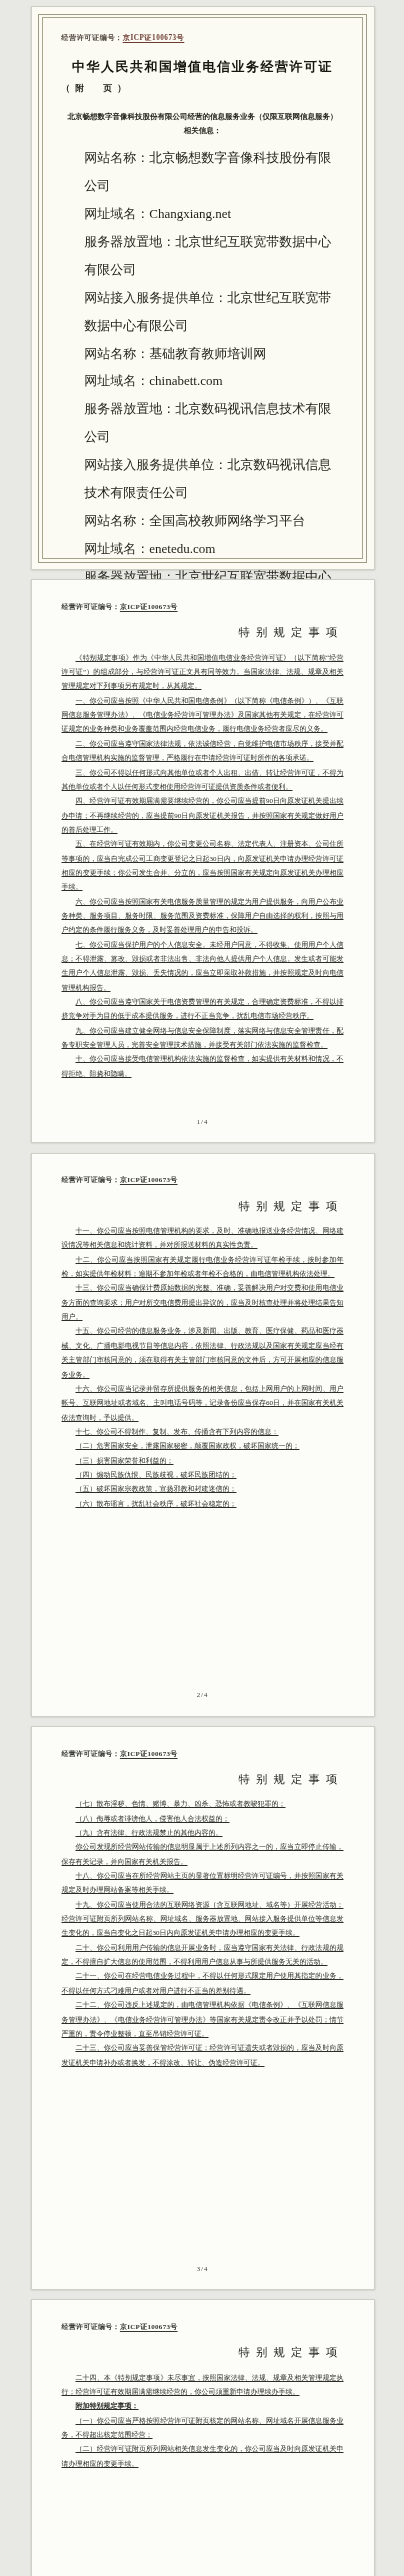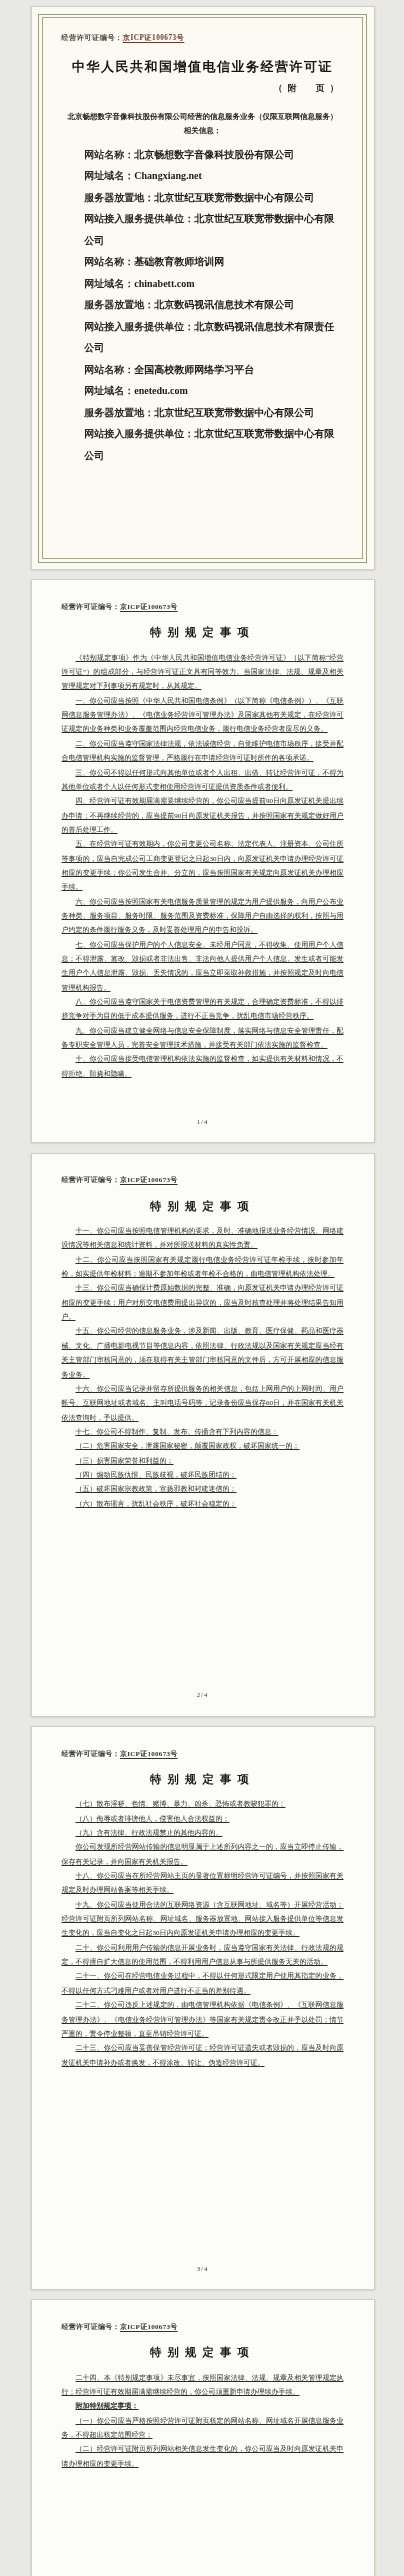--- a/index.html
+++ b/index.html
@@ -42,56 +42,56 @@
   }
   .cert-title {
     margin-top: 15.5px;
     text-align: center;
     font-size: 13px; font-weight: bold;
     letter-spacing: 1.5px;
     color: #16160f;
   }
   .cert-subtitle {
     margin-top: 6.2px;
-    text-align: right;
+    text-align: left;
     font-size: 8.8px; font-weight: bold;
     letter-spacing: 5.2px;
     color: #1c1c14;
   }
   .cert-intro {
     margin: 15.5px 5.2px 6.2px 5.2px;
     font-size: 7.5px; font-weight: bold;
     line-height: 1.85;
     color: #23231c;
     text-align: center;
   }
   .cert-fields { margin-left: 23px; margin-right: 3.1px; }
   .cert-line {
-    font-size: 10px;
+    font-size: 13px;
     line-height: 2.15;
-    font-weight: bold;
+    font-weight: normal;
     color: #23231c;
   }
   .cert-label { color: #2a2a22; }
   .cert-value { color: #1d1d15; }
   
   .prov-page { padding: 21.6px 30px; }
   .prov-header {
     font-size: 7px; font-weight: bold;
     color: #3c3c36; letter-spacing: 0.3px;
   }
   .prov-header .num {
     text-decoration: underline;
     text-underline-offset: 1.5px;
     color: #35352e;
   }
   .prov-title {
     margin: 13.4px 0 10.3px 0;
-    text-align: center;
-    font-size: 11.3px; font-weight: bold;
+    text-align: right;
+    font-size: 11.3px; font-weight: normal;
     letter-spacing: 6.2px;
     color: #1a1a14;
   }
   .prov-body { text-align: justify; text-decoration: underline; }
   .prov-para {
     font-size: 7px;
     line-height: 2.05;
     text-indent: 2em;
     color: #2c2c26;
   }
@@ -157,21 +157,21 @@
 </section>
 
 <section class="page prov-page">
   <div class="prov-header">
     <span>经营许可证编号：</span><span class="num">京ICP证100673号</span>
   </div>
   <h2 class="prov-title">特别规定事项</h2>
   <div class="prov-body">
       <p class="prov-para">十一、你公司应当按照电信管理机构的要求，及时、准确地报送业务经营情况、网络建设情况等相关信息和统计资料，并对所报送材料的真实性负责。</p>
       <p class="prov-para">十二、你公司应当按照国家有关规定履行电信业务经营许可证年检手续，按时参加年检，如实提供年检材料；逾期不参加年检或者年检不合格的，由电信管理机构依法处理。</p>
-      <p class="prov-para">十三、你公司应当确保计费原始数据的完整、准确，向原发证机关申请办理经营许可证相应的变更手续；用户对所交电信费用提出异议的，应当及时核查处理并将处理结果告知用户。</p>
+      <p class="prov-para">十三、你公司应当确保计费原始数据的完整、准确，妥善解决用户对交费和使用电信业务方面的查询要求；用户对所交电信费用提出异议的，应当及时核查处理并将处理结果告知用户。</p>
       <p class="prov-para">十五、你公司经营的信息服务业务，涉及新闻、出版、教育、医疗保健、药品和医疗器械、文化、广播电影电视节目等信息内容，依照法律、行政法规以及国家有关规定应当经有关主管部门审核同意的，须在取得有关主管部门审核同意的文件后，方可开展相应的信息服务业务。</p>
       <p class="prov-para">十六、你公司应当记录并留存所提供服务的相关信息，包括上网用户的上网时间、用户帐号、互联网地址或者域名、主叫电话号码等，记录备份应当保存60日，并在国家有关机关依法查询时，予以提供。</p>
       <p class="prov-para">十七、你公司不得制作、复制、发布、传播含有下列内容的信息：</p>
       <p class="prov-para">（二）危害国家安全，泄露国家秘密，颠覆国家政权，破坏国家统一的；</p>
       <p class="prov-para">（三）损害国家荣誉和利益的；</p>
       <p class="prov-para">（四）煽动民族仇恨、民族歧视，破坏民族团结的；</p>
       <p class="prov-para">（五）破坏国家宗教政策，宣扬邪教和封建迷信的；</p>
       <p class="prov-para">（六）散布谣言，扰乱社会秩序，破坏社会稳定的；</p>
     </div>
   <div class="page-number">2/4</div>

